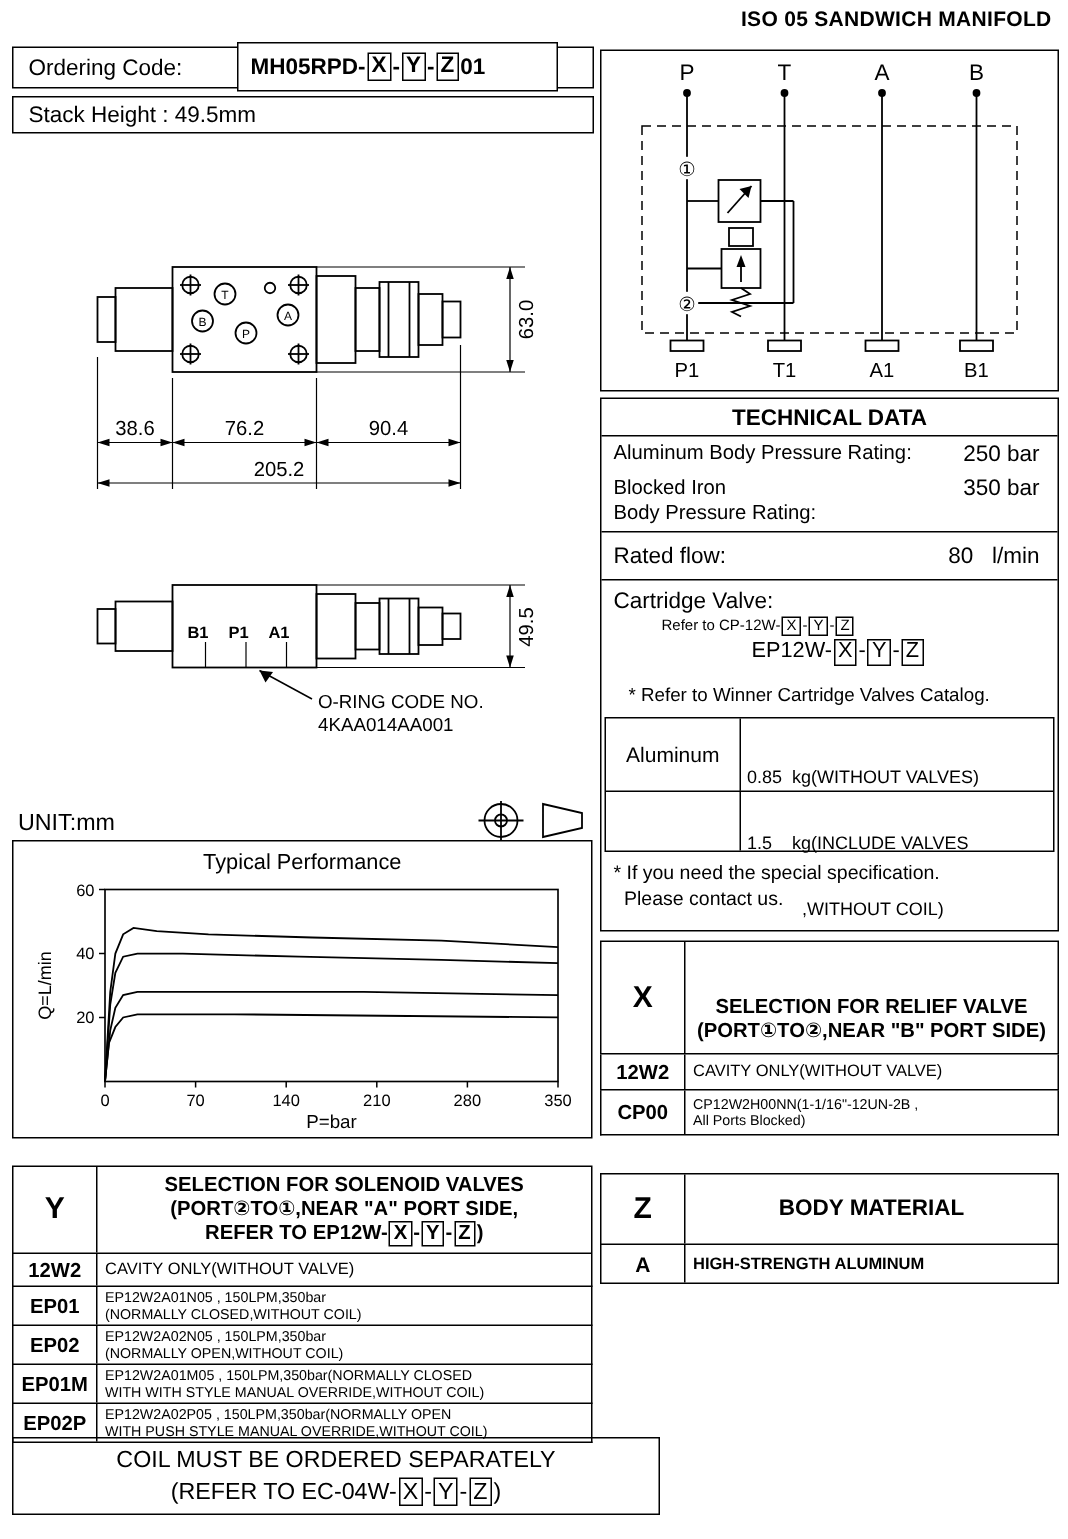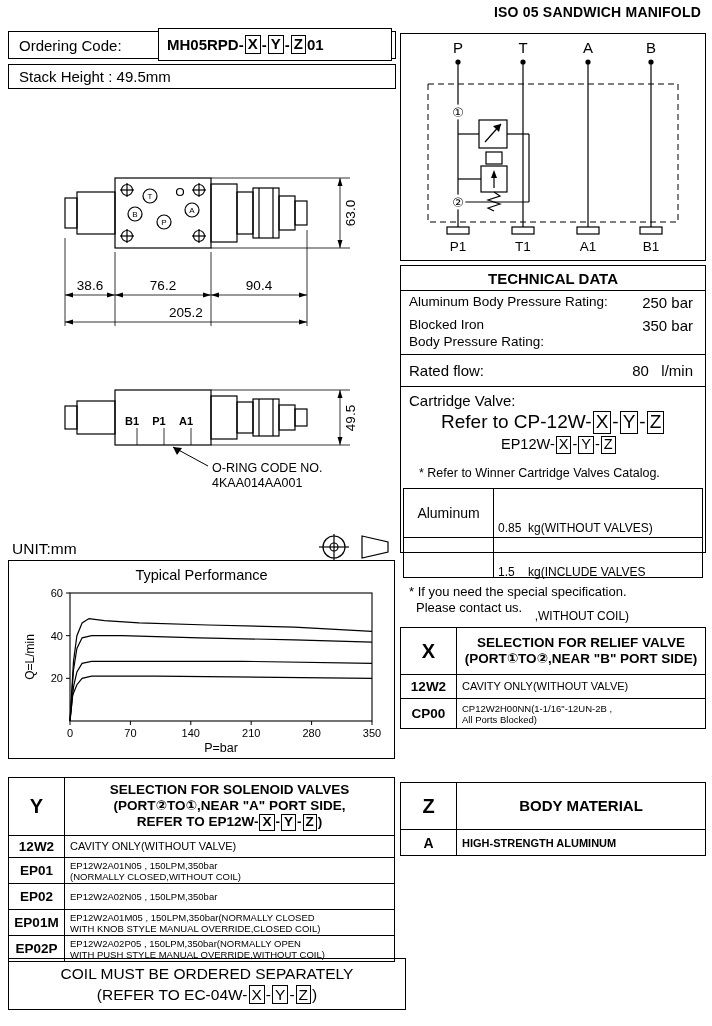--- a/index.html
+++ b/index.html
@@ -10,21 +10,21 @@
     font-family:"Liberation Sans","DejaVu Sans",sans-serif;
     overflow:hidden;
   }
   svg { position:absolute; overflow:visible; }
   svg text { font-family:"Liberation Sans","DejaVu Sans",sans-serif; fill:#000; }
   .doc-title { position:absolute; left:393px; top:4px; width:308px; text-align:right;
     font-size:14px; font-weight:bold; letter-spacing:.2px; }
 
   .order-box { position:absolute; left:8px; top:31px; width:388px; height:28px;
     border:1.5px solid #000; display:flex; align-items:center; padding-left:10px; font-size:15px; }
-  .code-box { position:absolute; left:158px; top:28px; width:234px; height:33px;
+  .code-box { position:absolute; left:158px; top:28px; width:214px; height:33px;
     border:1.5px solid #000; background:#fff; display:flex; align-items:center;
     padding-left:8px; font-size:15px; font-weight:bold; z-index:2; }
   .stack-box { position:absolute; left:8px; top:64px; width:388px; height:25px;
     border:1.5px solid #000; display:flex; align-items:center; padding-left:10px; font-size:15px; }
 
   .boxed { border:1px solid #000; padding:0 2px; margin:0 1px; display:inline-block; line-height:1.1; }
 
   .drawing-top  { left:8px; top:148px; width:388px; height:202px; }
   .drawing-side { left:8px; top:368px; width:388px; height:140px; }
   .unit-label { position:absolute; left:12px; top:540px; font-size:15.5px; }
@@ -43,43 +43,43 @@
     line-height:1.2; padding:4px 2px; }
   .sel-row { display:flex; border:1.5px solid #000; border-top:none; }
   .sel-code { width:56px; border-right:1px solid #000; font-weight:bold; font-size:13.5px;
     display:flex; align-items:center; justify-content:center; }
   .sel-desc { flex:1; padding:1px 5px; display:flex; flex-direction:column; justify-content:center; }
   .dl  { font-size:9.5px; line-height:1.18; }
   .dl-lg { font-size:11px; }
   .y-table { left:8px; top:777px; width:387px; }
   .x-table { left:400px; top:627px; width:306px; }
   .z-table { left:400px; top:782px; width:306px; }
-  .x-table .sel-head-text { padding:7px 2px; }
+  .x-table .sel-head-text { padding:7px 2px;margin-top:28px; }
   .z-table .sel-head-text { font-size:15px; display:flex; align-items:center; justify-content:center; }
   .z-table .sel-header { height:48px; }
   .z-desc { font-size:11px; font-weight:bold; }
 
-  .coil-box { position:absolute; left:8px; top:958px; width:398px; height:52px;
+  .coil-box { position:absolute; left:8px; top:958px; width:432px; height:52px;
     border:1.5px solid #000; text-align:center; font-size:15.5px; padding-top:5px; line-height:1.35; }
 
   .circuit-box { position:absolute; left:400px; top:33px; width:306px; height:228px; border:1.5px solid #000; }
   .circuit-box svg { left:0; top:0; }
 
-  .tech-box { position:absolute; left:400px; top:265px; width:306px; height:288px; border:1.5px solid #000; }
+  .tech-box { position:absolute; left:400px; top:265px; width:306px; height:356px; border:1.5px solid #000; }
   .tech-title { font-weight:bold; font-size:15px; text-align:center; padding:4px 0 3px;
     border-bottom:1.5px solid #000; }
   .tech-row { display:flex; justify-content:space-between; align-items:flex-start; padding:3px 8px; }
   .tech-row.bb { border-bottom:1px solid #000; }
   .lab-sm { font-size:13.5px; }
   .lab-lg { font-size:15px; }
   .val { font-size:15px; padding-right:4px; white-space:pre; }
   .lab2 { font-size:13.5px; line-height:1.25; }
   .cart { padding:5px 8px 0; }
   .cart-l1 { font-size:15px; }
-  .cart-l2 { font-size:19px; padding-left:32px; margin-top:2px; }
+  .cart-l2 { font-size:10px; padding-left:32px; margin-top:2px; }
   .cart-l3 { font-size:14.5px; padding-left:92px; margin-top:2px; }
   .cart-note { font-size:12.5px; margin-top:12px;margin-left:10px; }
   .weight-table { margin:8px 2px 0; border:1.5px solid #000; display:grid;
     grid-template-columns:90px 1fr; grid-template-rows:48px 40px; }
   .wt-mat { border-right:1px solid #000; display:flex; align-items:center; justify-content:center; font-size:14px; }
   .wt-vals { font-size:12px; line-height:1.22; padding:3px 4px; white-space:pre; }
   .wt-e1 { border-right:1px solid #000; border-top:1px solid #000; }
   .wt-e2 { border-top:1px solid #000; }
   .tech-foot { padding:6px 8px 0; font-size:13px; line-height:1.3; }
 </style>
@@ -273,27 +273,28 @@
       <div class="sel-code">EP01</div>
       <div class="sel-desc">
         <div class="dl">EP12W2A01N05 , 150LPM,350bar</div>
         <div class="dl">(NORMALLY CLOSED,WITHOUT COIL)</div>
       </div>
     </div>
     <div class="sel-row" style="min-height:26px">
       <div class="sel-code">EP02</div>
       <div class="sel-desc">
         <div class="dl">EP12W2A02N05 , 150LPM,350bar</div>
+        <div class="dl">(NORMALLY OPEN,WITHOUT COIL)</div>
       </div>
     </div>
     <div class="sel-row" style="min-height:26px">
       <div class="sel-code">EP01M</div>
       <div class="sel-desc">
         <div class="dl">EP12W2A01M05 , 150LPM,350bar(NORMALLY CLOSED</div>
-        <div class="dl">WITH KNOB STYLE MANUAL OVERRIDE,CLOSED COIL)</div>
+        <div class="dl">WITH WITH STYLE MANUAL OVERRIDE,WITHOUT COIL)</div>
       </div>
     </div>
     <div class="sel-row" style="min-height:26px">
       <div class="sel-code">EP02P</div>
       <div class="sel-desc">
         <div class="dl">EP12W2A02P05 , 150LPM,350bar(NORMALLY OPEN</div>
         <div class="dl">WITH PUSH STYLE MANUAL OVERRIDE,WITHOUT COIL)</div>
       </div>
     </div>
   </div>

